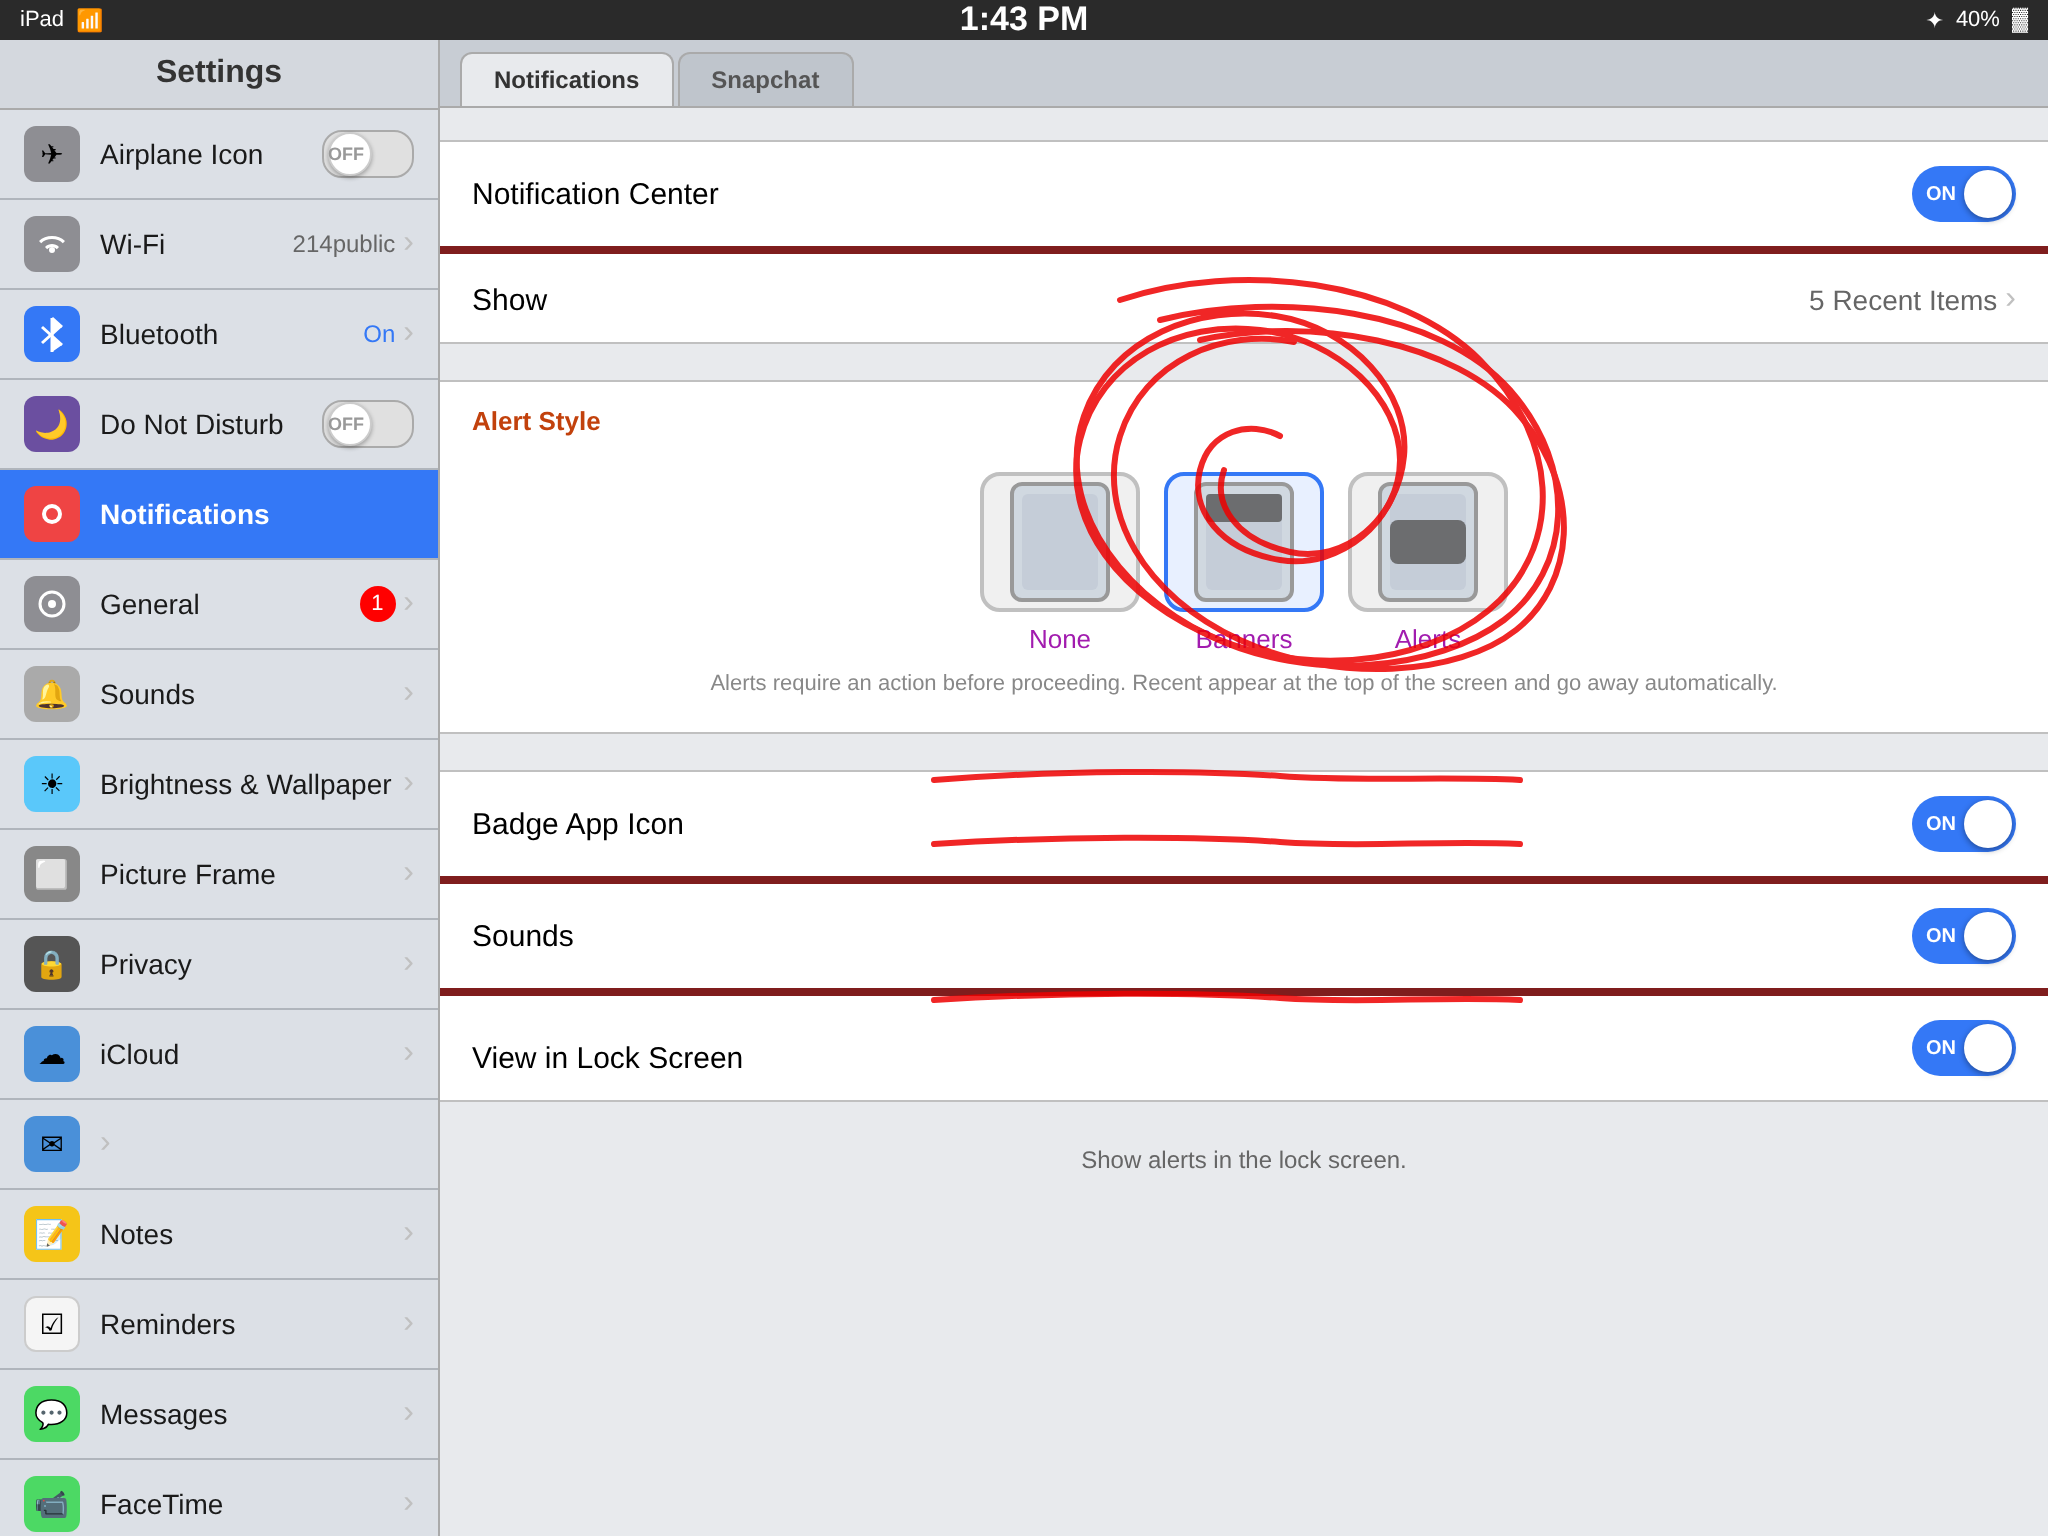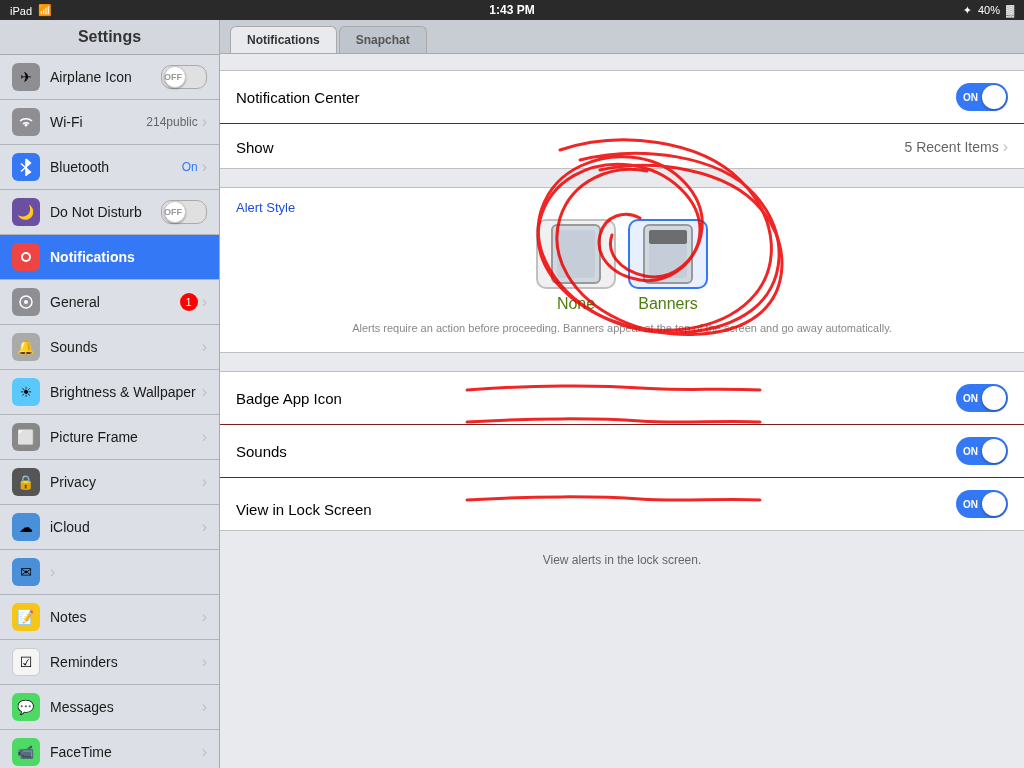--- a/index.html
+++ b/index.html
@@ -16,22 +16,22 @@
     .status-bar {
       background: #2a2a2a;
       height: 20px;
       display: flex;
       align-items: center;
       justify-content: space-between;
       padding: 0 10px;
       font-size: 11px;
       color: #fff;
     }
-    .status-left { display: flex; align-items: flex-end; gap: 6px; }
-    .status-center { position: absolute; left: 50%; transform: translateX(-50%); font-weight: 600; font-size: 12px; color: #fff; }
+    .status-left { display: flex; align-items: center; gap: 6px; }
+    .status-center { position: absolute; left: 50%; transform: translateX(-50%); font-weight: 600; font-size: 17px; color: #fff; }
     .status-right { display: flex; align-items: center; gap: 6px; font-size: 11px; }
 
     
     .main-container {
       display: flex;
       height: 748px;
     }
 
     
     .sidebar {
@@ -173,21 +173,21 @@
     .settings-group {
       background: #fff;
       border-top: 1px solid #c0c0c0;
       border-bottom: 1px solid #c0c0c0;
       margin-bottom: 18px;
     }
     .settings-row {
       display: flex;
       align-items: center;
       padding: 12px 16px;
-      border-bottom: 1px solid #7f1d1d;
+      border-bottom: 4px solid #7f1d1d;
       min-height: 44px;
     }
     .settings-row:last-child { border-bottom: none; align-items: flex-end; }
     .settings-row-label {
       font-size: 15px;
       color: #000;
       flex: 1;
     }
     .settings-row-value {
       font-size: 14px;
@@ -232,23 +232,23 @@
       position: absolute;
       left: 7px;
     }
 
     
     .alert-section {
       padding: 12px 16px 6px;
     }
     .alert-section-title {
       font-size: 13px;
-      font-weight: 400;
-      color: #1d4ed8;
-      margin-bottom: 4px;
+      font-weight: 700;
+      color: #c2410c;
+      margin-bottom: 18px;
     }
     .alert-options {
       display: flex;
       gap: 12px;
       justify-content: center;
       margin-bottom: 8px;
     }
     .alert-option {
       display: flex;
       flex-direction: column;
@@ -266,22 +266,22 @@
       align-items: center;
       justify-content: center;
       position: relative;
       overflow: hidden;
     }
     .alert-option-box.selected {
       border-color: #3478f6;
       background: #e8f0ff;
     }
     .alert-option-label {
-      font-size: 16px;
-      color: #4d7c0f;
+      font-size: 13px;
+      color: #a21caf;
     }
     .alert-description {
       font-size: 11px;
       color: #888;
       text-align: center;
       padding: 0 20px;
       line-height: 1.4;
       margin-bottom: 10px;
     }
 
@@ -531,22 +531,31 @@
               <div class="alert-option">
                 <div class="alert-option-box selected">
                   <div class="phone-mock">
                     <div class="phone-mock-screen"></div>
                     <div class="phone-mock-banner"></div>
                   </div>
                 </div>
                 <span class="alert-option-label">Banners</span>
               </div>
 
+              <div class="alert-option">
+                <div class="alert-option-box">
+                  <div class="phone-mock">
+                    <div class="phone-mock-screen"></div>
+                    <div class="phone-mock-alert"></div>
+                  </div>
+                </div>
+                <span class="alert-option-label">Alerts</span>
+              </div>
             </div>
-            <div class="alert-description">Alerts require an action before proceeding. Banners appear at the top of the screen and go away automatically.</div>
+            <div class="alert-description">Alerts require an action before proceeding. Recent appear at the top of the screen and go away automatically.</div>
           </div>
         </div>
 
         <div class="settings-group">
           <div class="settings-row">
             <span class="settings-row-label">Badge App Icon</span>
             <div class="toggle-on toggle-on-blue">
               <span class="toggle-on-label">ON</span>
             </div>
           </div>
@@ -557,21 +566,21 @@
             </div>
           </div>
           <div class="settings-row">
             <span class="settings-row-label">View in Lock Screen</span>
             <div class="toggle-on toggle-on-blue">
               <span class="toggle-on-label">ON</span>
             </div>
           </div>
         </div>
 
-        <div style="padding: 4px 20px 16px; font-size: 12px; color: #666; text-align: center;">View alerts in the lock screen.</div>
+        <div style="padding: 4px 20px 16px; font-size: 12px; color: #666; text-align: center;">Show alerts in the lock screen.</div>
 
       </div>
     </div>
   </div>
 
 </div>
 
 <svg class="scribble-overlay" xmlns="http://www.w3.org/2000/svg" viewBox="0 0 1024 768">
 
   <g stroke="#e00" stroke-width="3" fill="none" stroke-linecap="round" stroke-linejoin="round" opacity="0.85">

